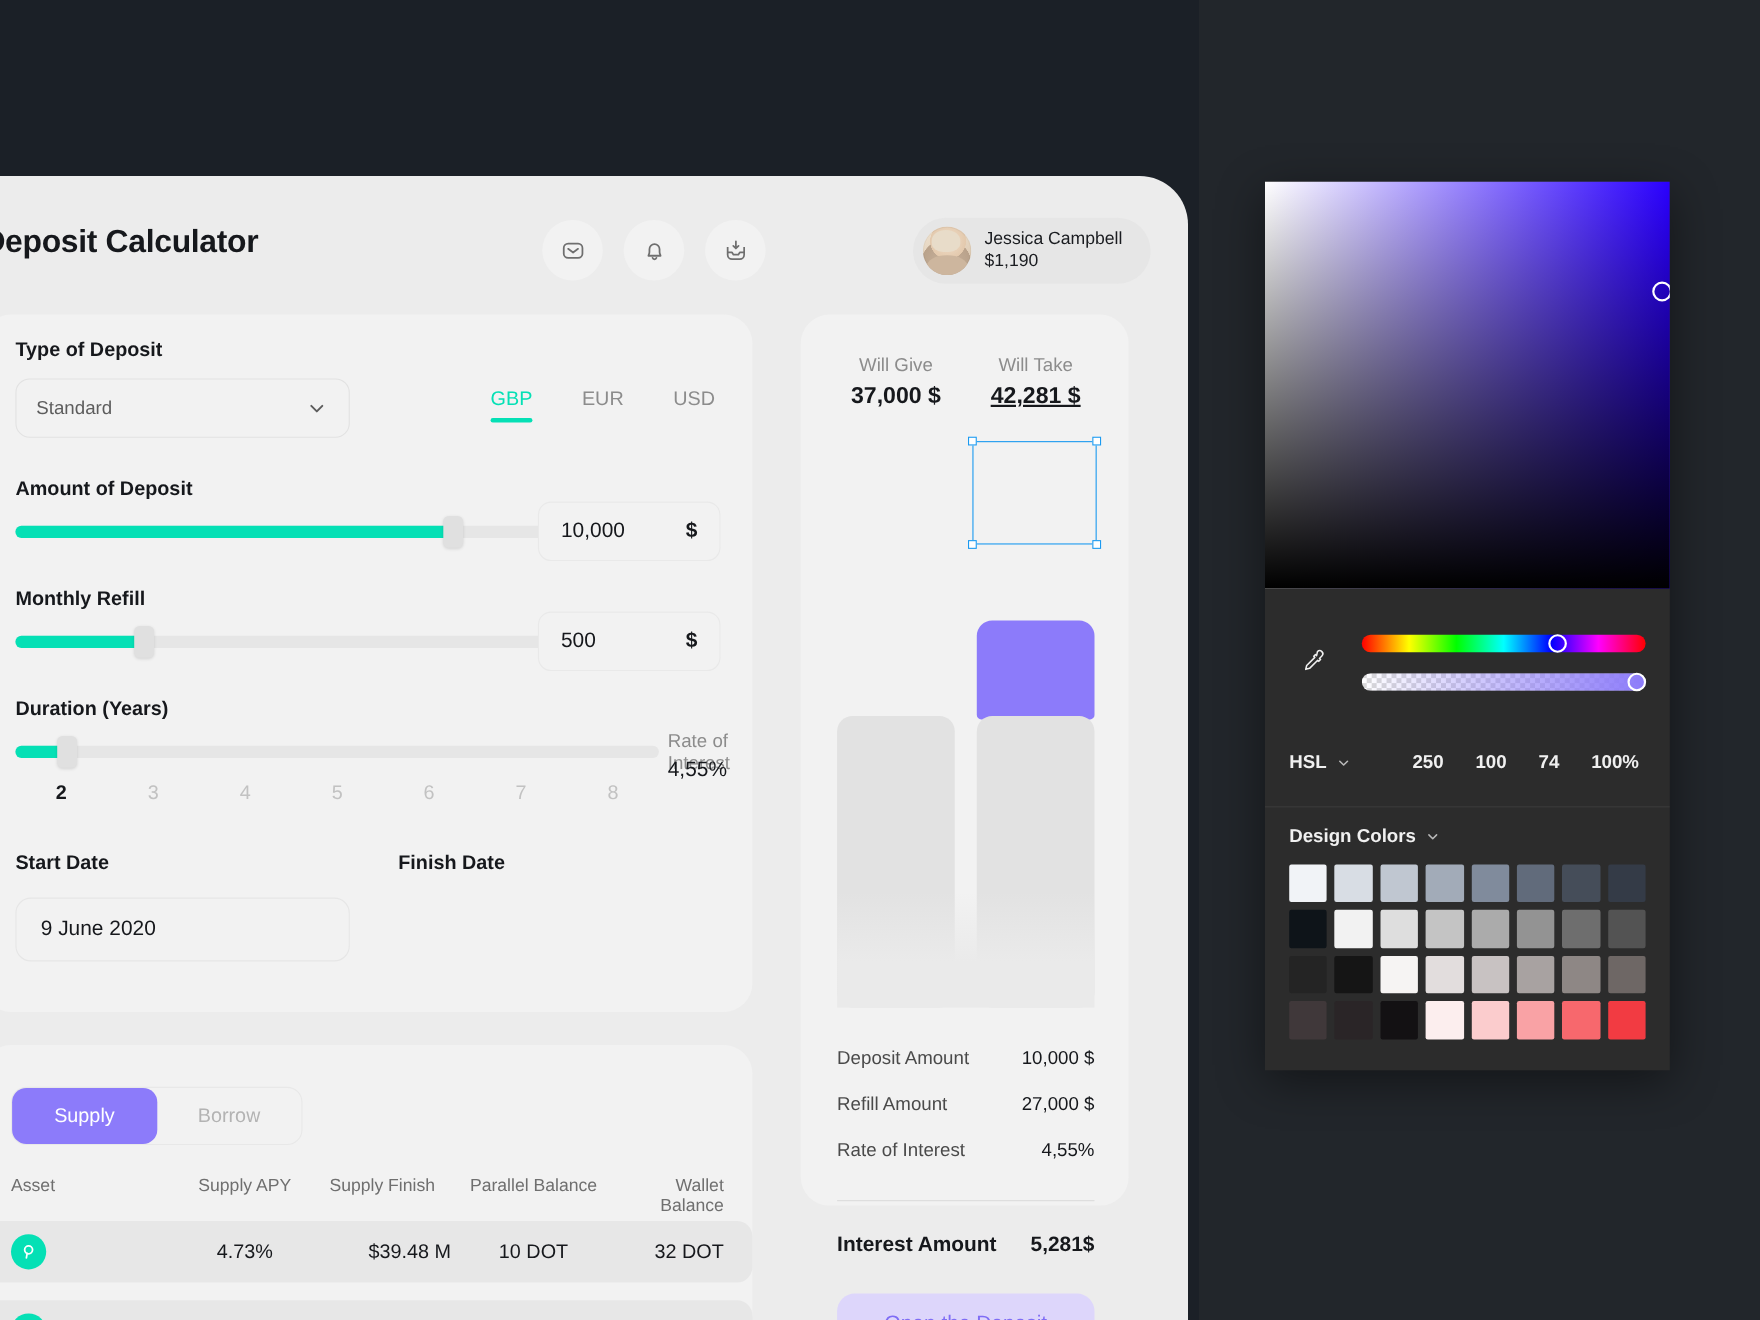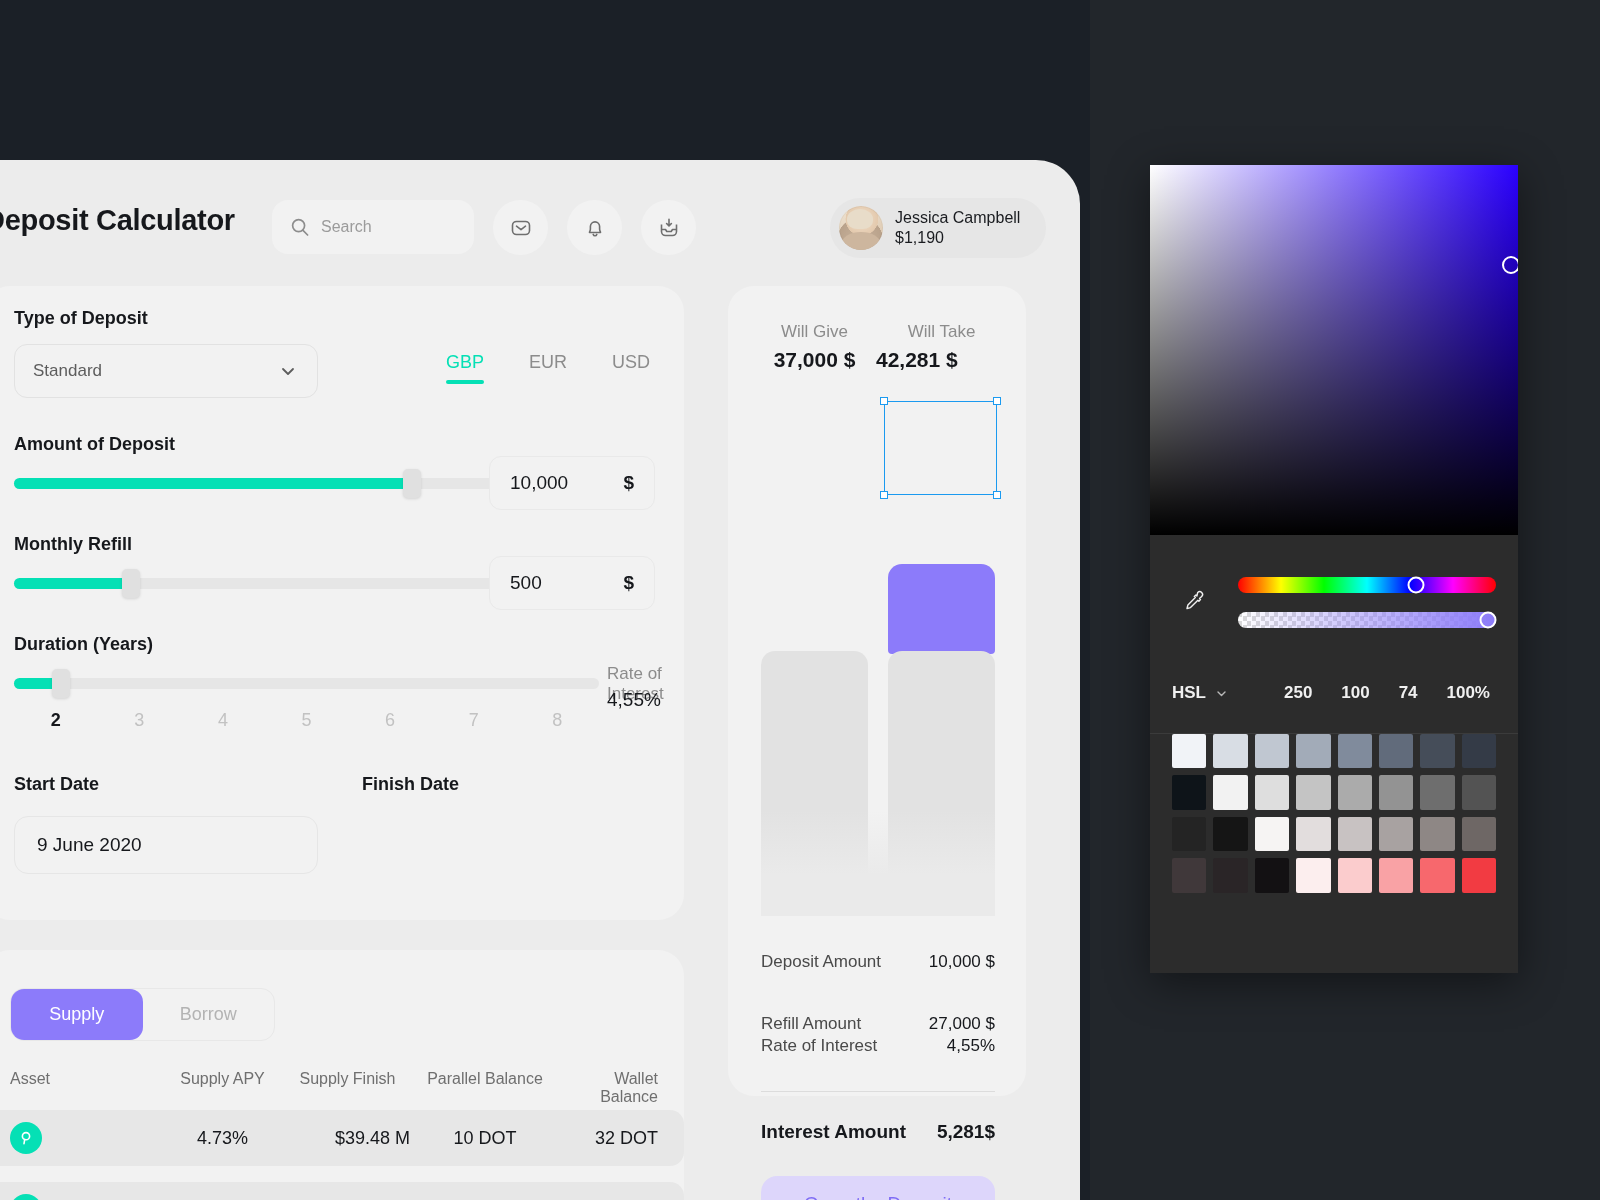--- a/index.html
+++ b/index.html
@@ -206,27 +206,20 @@
 
 <div id="root">
   <div class="bg-left"></div>
   <div class="bg-right"></div>
 
   <div class="app">
 
     <div class="topbar">
       <div class="page-title">Deposit Calculator</div>
 
-      <div class="search">
-        <svg width="20" height="20" viewBox="0 0 20 20">
-          <circle cx="8.6" cy="8.6" r="6" fill="none" stroke="#8d8d8d" stroke-width="1.7"></circle>
-          <line x1="13" y1="13.4" x2="17.6" y2="18" stroke="#8d8d8d" stroke-width="1.7" stroke-linecap="round"></line>
-        </svg>
-        <span class="ph">Search</span>
-      </div>
 
       <div class="circ-btn cb1">
         <svg width="24" height="24" viewBox="0 0 24 24">
           <rect x="3.5" y="5.5" width="17" height="13" rx="4" fill="none" stroke="#6f6f6f" stroke-width="1.6"></rect>
           <path d="M7.5 10.2 L12 13.6 L16.5 10.2" fill="none" stroke="#6f6f6f" stroke-width="1.6" stroke-linecap="round" stroke-linejoin="round"></path>
         </svg>
       </div>
       <div class="circ-btn cb2">
         <svg width="24" height="24" viewBox="0 0 24 24">
           <path d="M6.5 16.5c0-1 .9-1.4 .9-3.4V10.5a4.6 4.6 0 0 1 9.2 0v2.6c0 2 .9 2.4 .9 3.4z" fill="none" stroke="#6f6f6f" stroke-width="1.6" stroke-linejoin="round"></path>
@@ -351,32 +344,32 @@
             
           </span>
         </div>
       </div>
     </div>
 
     <div class="sum-card">
       <div class="sum-h" style="left:33px;top:36px;width:107px;text-align:center;">Will Give</div>
       <div class="sum-v" style="left:21px;top:62px;width:131px;text-align:center;">37,000 $</div>
       <div class="sum-h" style="left:160px;top:36px;width:107px;text-align:center;">Will Take</div>
-      <div class="sum-v" style="left:148px;top:62px;width:131px;">42,281 $</div>
+      <div class="sum-v" style="left:148px;top:62px;width:131px;text-align:center;text-decoration:underline;">42,281 $</div>
 
       <div class="bar bar-take-top"></div>
       <div class="bar bar-take-bottom"></div>
       <div class="bar bar-give"></div>
       <div class="bar-fade"></div>
 
       <div class="srow" style="top:666px;">
         <span class="k">Deposit Amount</span>
         <span class="v">10,000 $</span>
       </div>
-      <div class="srow" style="top:728px;gap:12px;">
+      <div class="srow" style="top:708px;gap:12px;">
         <span class="k">Refill Amount</span>
         <span class="v">27,000 $</span>
       </div>
       <div class="srow" style="top:750px;">
         <span class="k">Rate of Interest</span>
         <span class="v">4,55%</span>
       </div>
       <div class="divider"></div>
       <div class="srow total" style="top:835px;">
         <span class="k">Interest Amount</span>
@@ -426,20 +419,26 @@
       </div>
       <div class="hsl-vals">
         <span>250</span>
         <span>100</span>
         <span>74</span>
         <span>100%</span>
       </div>
     </div>
 
     <div class="dc-sep"></div>
+    <div class="dc-head">
+      <span>Design Colors</span>
+      <svg width="13" height="13" viewBox="0 0 13 13">
+        <path d="M3 5l3.5 3.5L10 5" fill="none" stroke="#b9b9b9" stroke-width="1.4" stroke-linecap="round" stroke-linejoin="round"></path>
+      </svg>
+    </div>
     <div class="swatches" id="swatch-grid">
         <div class="sw" style="background: rgb(241, 243, 247);"></div>
         <div class="sw" style="background: rgb(216, 221, 228);"></div>
         <div class="sw" style="background: rgb(192, 199, 209);"></div>
         <div class="sw" style="background: rgb(162, 171, 184);"></div>
         <div class="sw" style="background: rgb(128, 139, 156);"></div>
         <div class="sw" style="background: rgb(97, 107, 123);"></div>
         <div class="sw" style="background: rgb(69, 77, 89);"></div>
         <div class="sw" style="background: rgb(52, 59, 71);"></div>
         <div class="sw" style="background: rgb(14, 20, 25);"></div>

